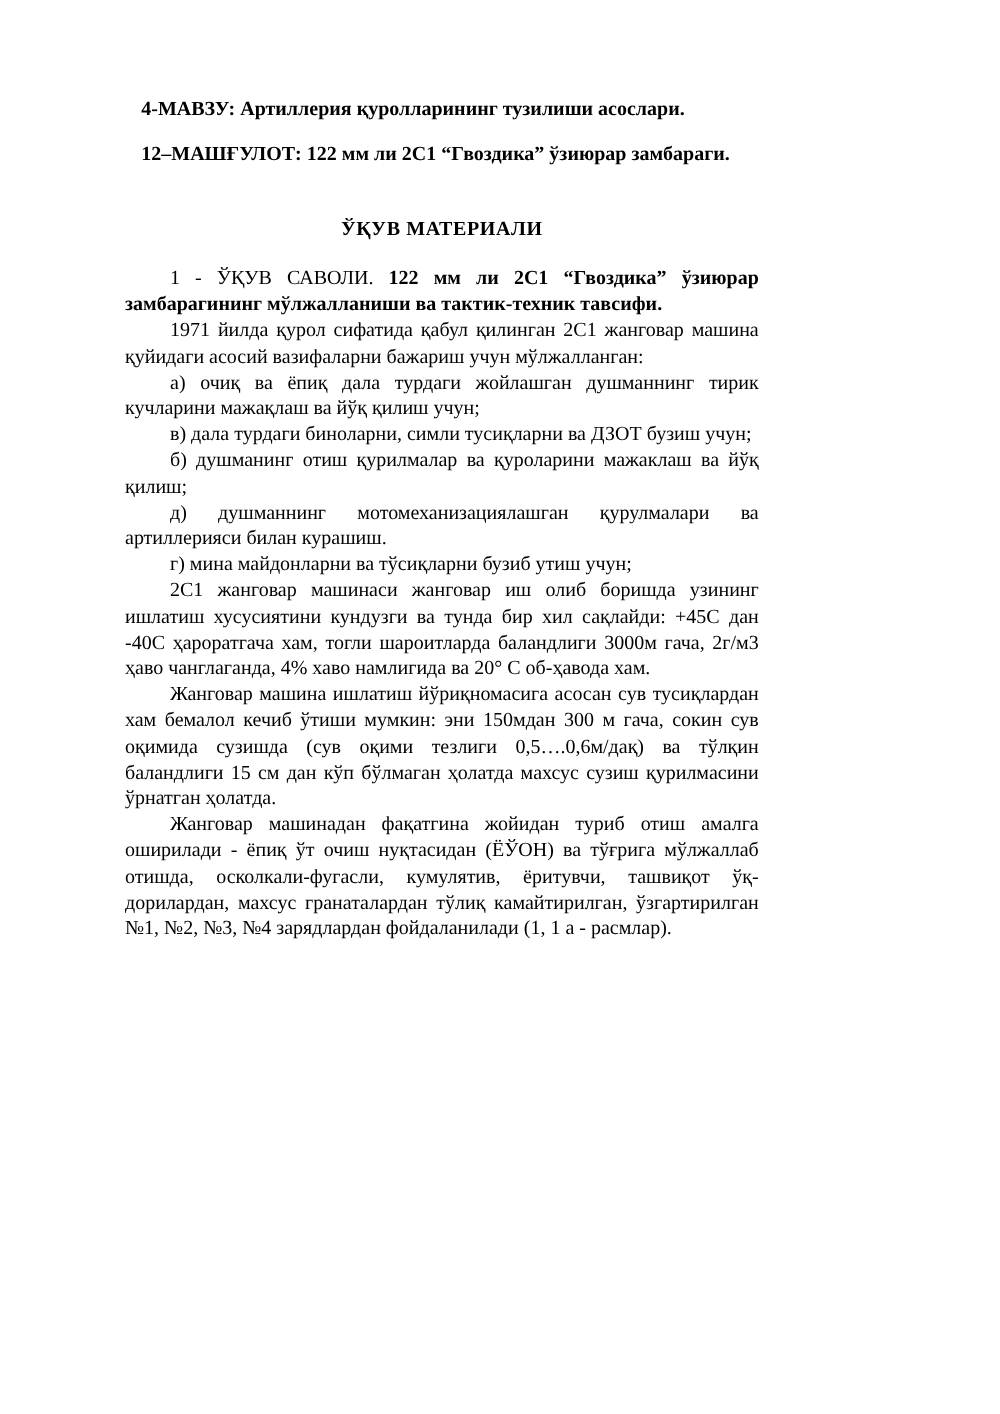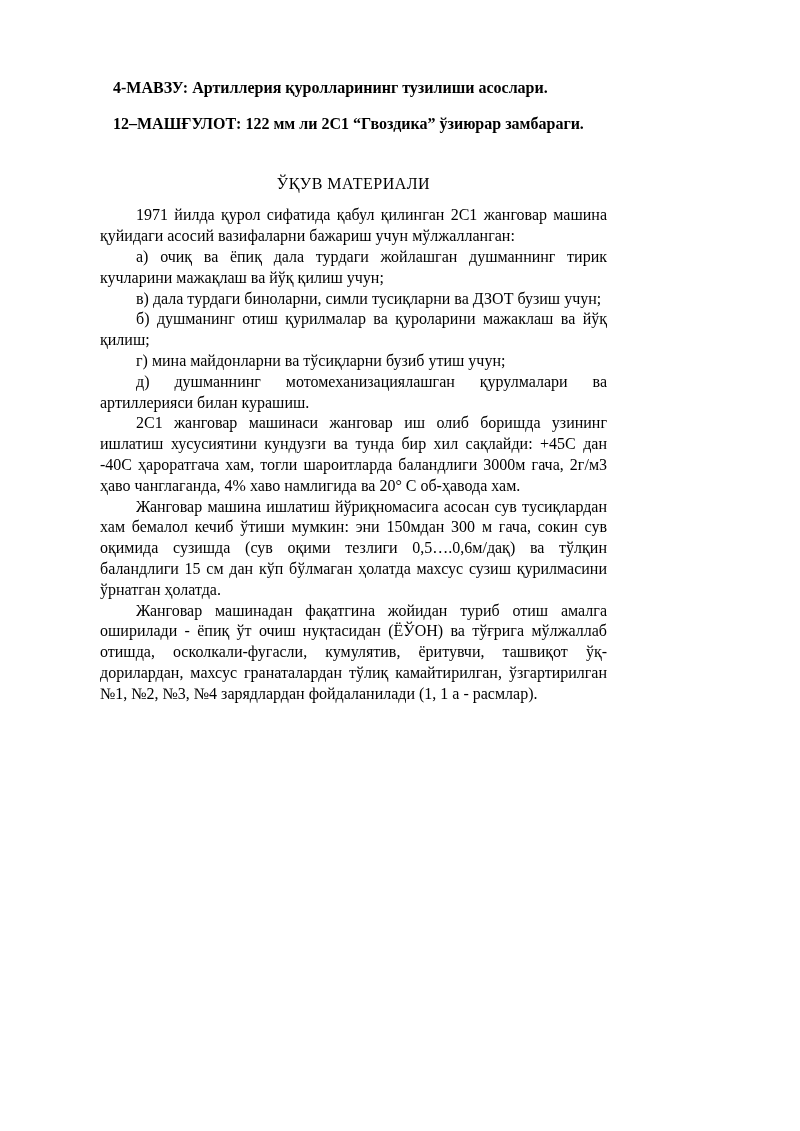--- a/index.html
+++ b/index.html
@@ -22,23 +22,23 @@
   .heading {
     margin: 0;
     font-weight: bold;
     text-indent: 13px;
     text-align: left;
   }
   .heading.lesson {
     margin-top: 15px;
   }
   .section-title {
-    margin: 39px 0 11px 0;
+    margin: 39px 0 4px 0;
     text-align: center;
-    font-weight: normal;
+    font-weight: bold;
     letter-spacing: 0.5px;
   }
   .para {
     margin: 0;
     text-align: justify;
     text-indent: 36px;
   }
   .para.first {
     margin-top: 19px;
   }
@@ -50,32 +50,33 @@
 <body>
 
 <div class="page">
 
   <p class="heading topic">4-МАВЗУ: Артиллерия қуролларининг тузилиши асослари.</p>
 
   <p class="heading lesson">12–МАШҒУЛОТ: 122 мм ли 2С1 “Гвоздика” ўзиюрар замбараги.</p>
 
   <p class="section-title">ЎҚУВ МАТЕРИАЛИ</p>
 
+  <p class="para first"><span>1 - ЎҚУВ САВОЛИ. </span><b>122 мм ли 2С1 “Гвоздика” ўзиюрар замбарагининг мўлжалланиши ва тактик-техник тавсифи.</b></p>
 
   <p class="para">1971 йилда қурол сифатида қабул қилинган 2С1 жанговар машина қуйидаги асосий вазифаларни бажариш учун мўлжалланган:</p>
 
   <p class="para">а) очиқ ва ёпиқ дала турдаги жойлашган душманнинг тирик кучларини мажақлаш ва йўқ қилиш учун;</p>
 
   <p class="para">в) дала турдаги биноларни, симли тусиқларни ва ДЗОТ бузиш учун;</p>
 
   <p class="para">б) душманинг отиш қурилмалар ва қуроларини мажаклаш ва йўқ қилиш;</p>
 
+  <p class="para">д) душманнинг мотомеханизациялашган қурулмалари ва артиллерияси билан курашиш.</p>
+
   <p class="para">г) мина майдонларни ва тўсиқларни бузиб утиш учун;</p>
-
-  <p class="para">д) душманнинг мотомеханизациялашган қурулмалари ва артиллерияси билан курашиш.</p>
 
   <p class="para">2С1 жанговар машинаси жанговар иш олиб боришда узининг ишлатиш хусусиятини кундузги ва тунда бир хил сақлайди: +45С дан -40С ҳароратгача хам, тогли шароитларда баландлиги 3000м гача, 2г/м3 ҳаво чанглаганда, 4% хаво намлигида ва 20° С об-ҳавода хам.</p>
 
   <p class="para">Жанговар машина ишлатиш йўриқномасига асосан сув тусиқлардан хам бемалол кечиб ўтиши мумкин: эни 150мдан  300 м гача, сокин сув оқимида сузишда (сув оқими тезлиги 0,5….0,6м/дақ) ва тўлқин баландлиги 15 см дан кўп бўлмаган ҳолатда махсус сузиш қурилмасини ўрнатган ҳолатда.</p>
 
   <p class="para">Жанговар машинадан фақатгина жойидан туриб отиш амалга оширилади - ёпиқ ўт очиш нуқтасидан (ЁЎОН) ва тўғрига мўлжаллаб отишда, осколкали-фугасли, кумулятив, ёритувчи, ташвиқот ўқ-дорилардан, махсус гранаталардан тўлиқ камайтирилган, ўзгартирилган №1, №2, №3, №4 зарядлардан фойдаланилади (1, 1 а - расмлар).</p>
 
 </div>
 
 </body></html>

